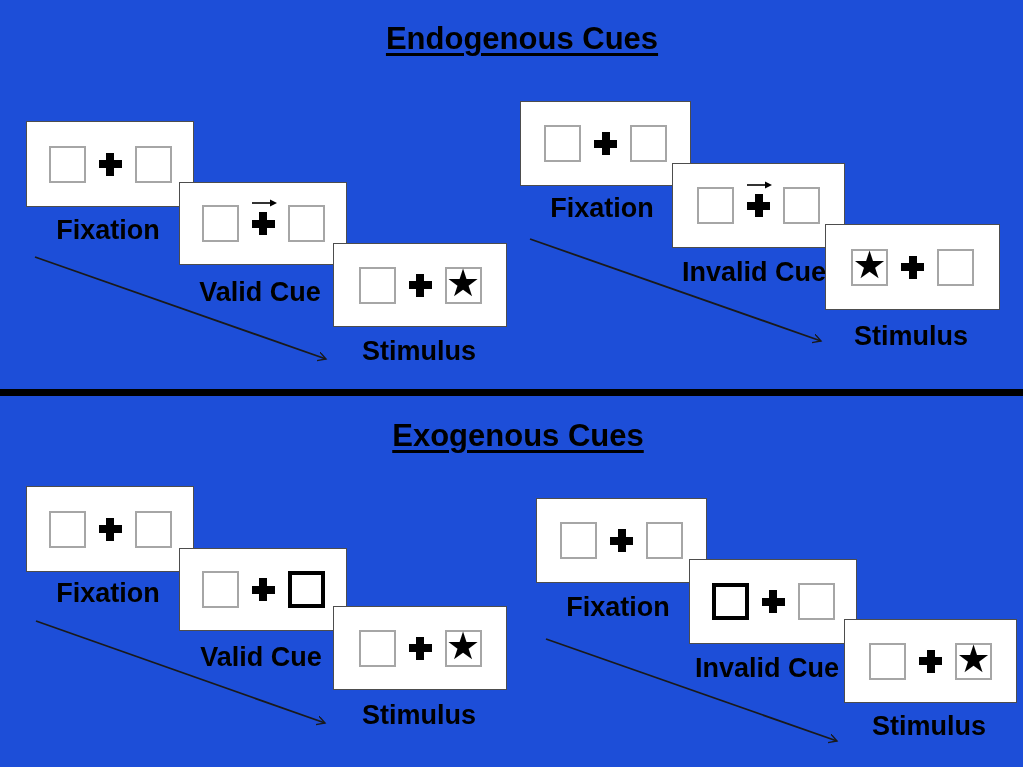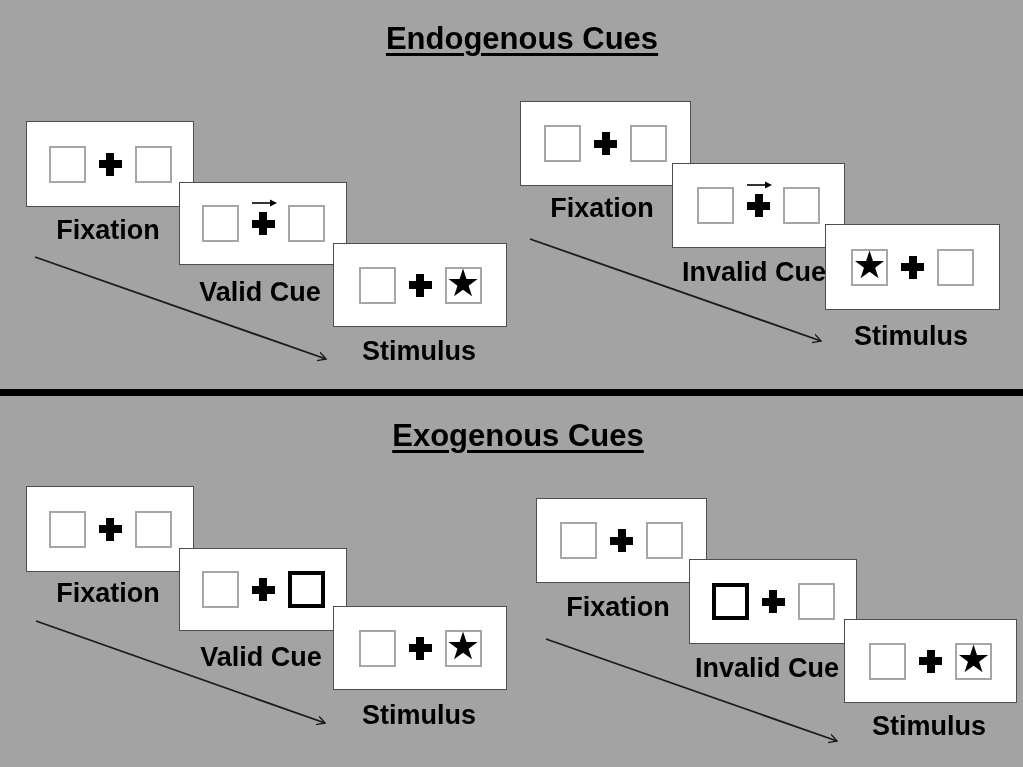--- a/index.html
+++ b/index.html
@@ -1,20 +1,20 @@
 <!DOCTYPE html>
 <html><head>
 <meta charset="utf-8">
 <style>
   html, body { margin: 0; padding: 0; background: #ffffff; }
   .canvas {
     position: relative;
     width: 1023px;
     height: 767px;
-    background: #a3a3a3;
+    background: #1d4ed8;
     font-family: "Liberation Sans", sans-serif;
     overflow: hidden;
   }
   .title {
     position: absolute;
     transform: translateX(-50%);
     font-size: 31px;
     font-weight: bold;
     color: #000;
     text-decoration: underline;

